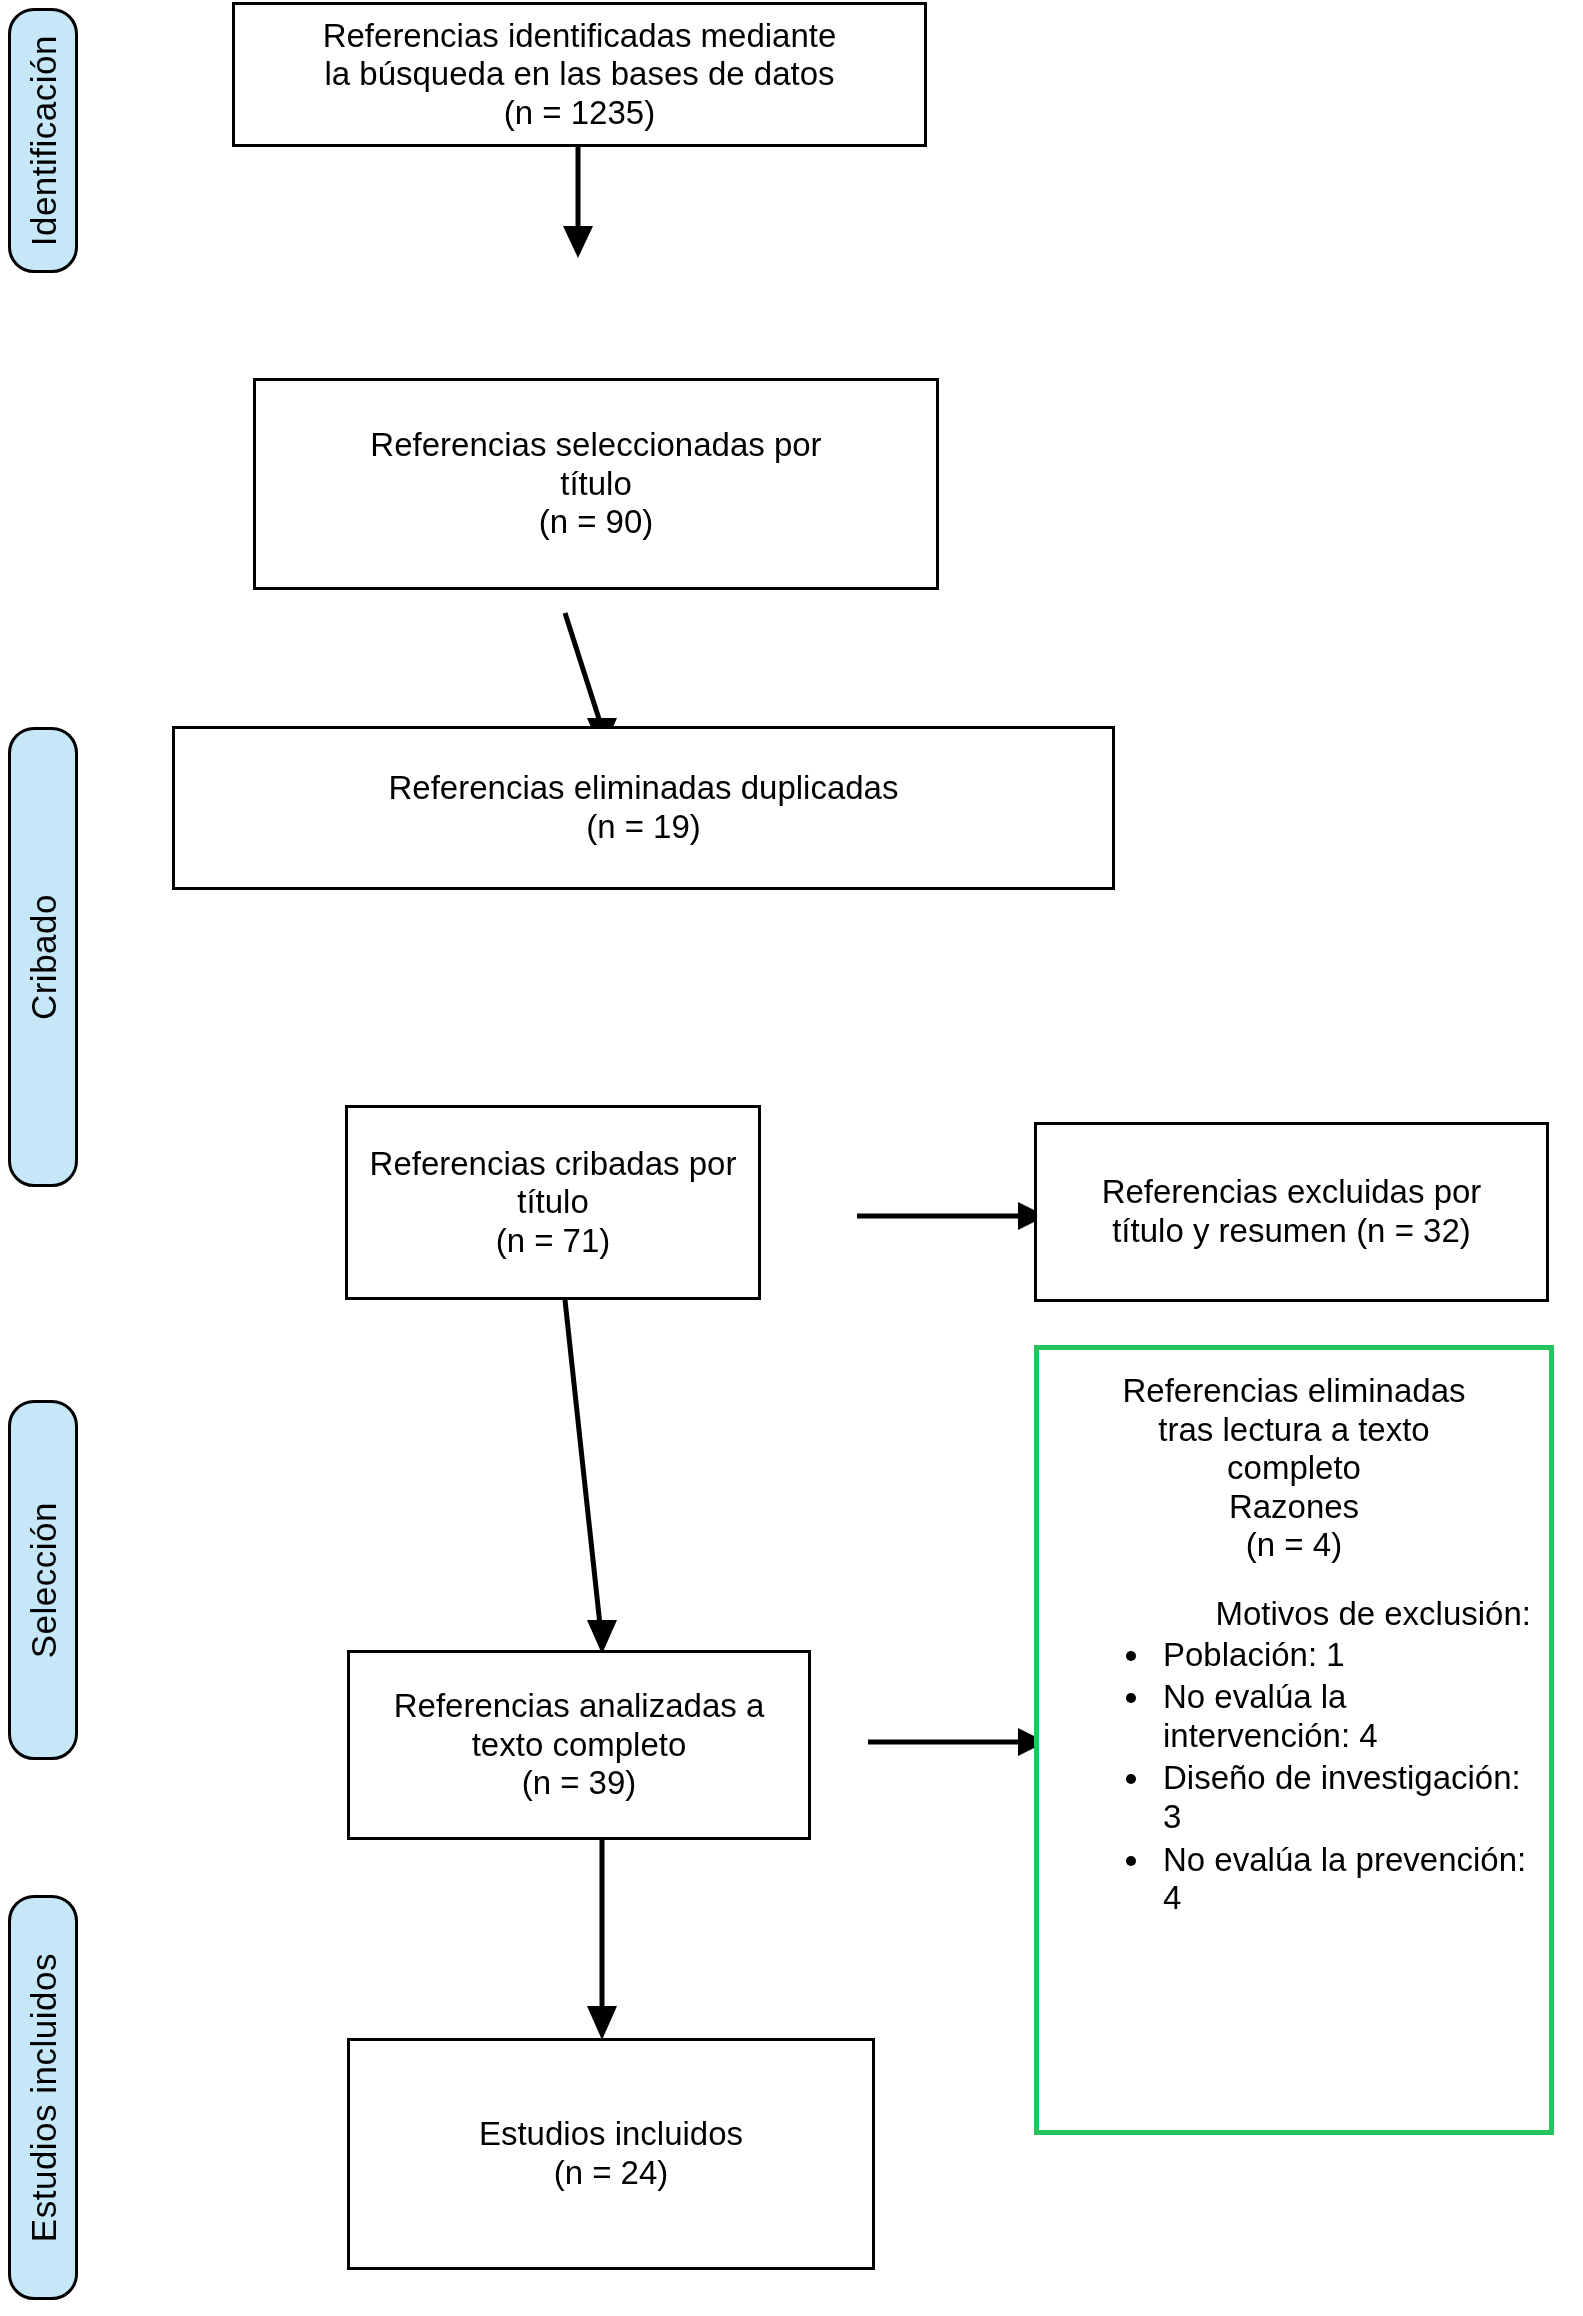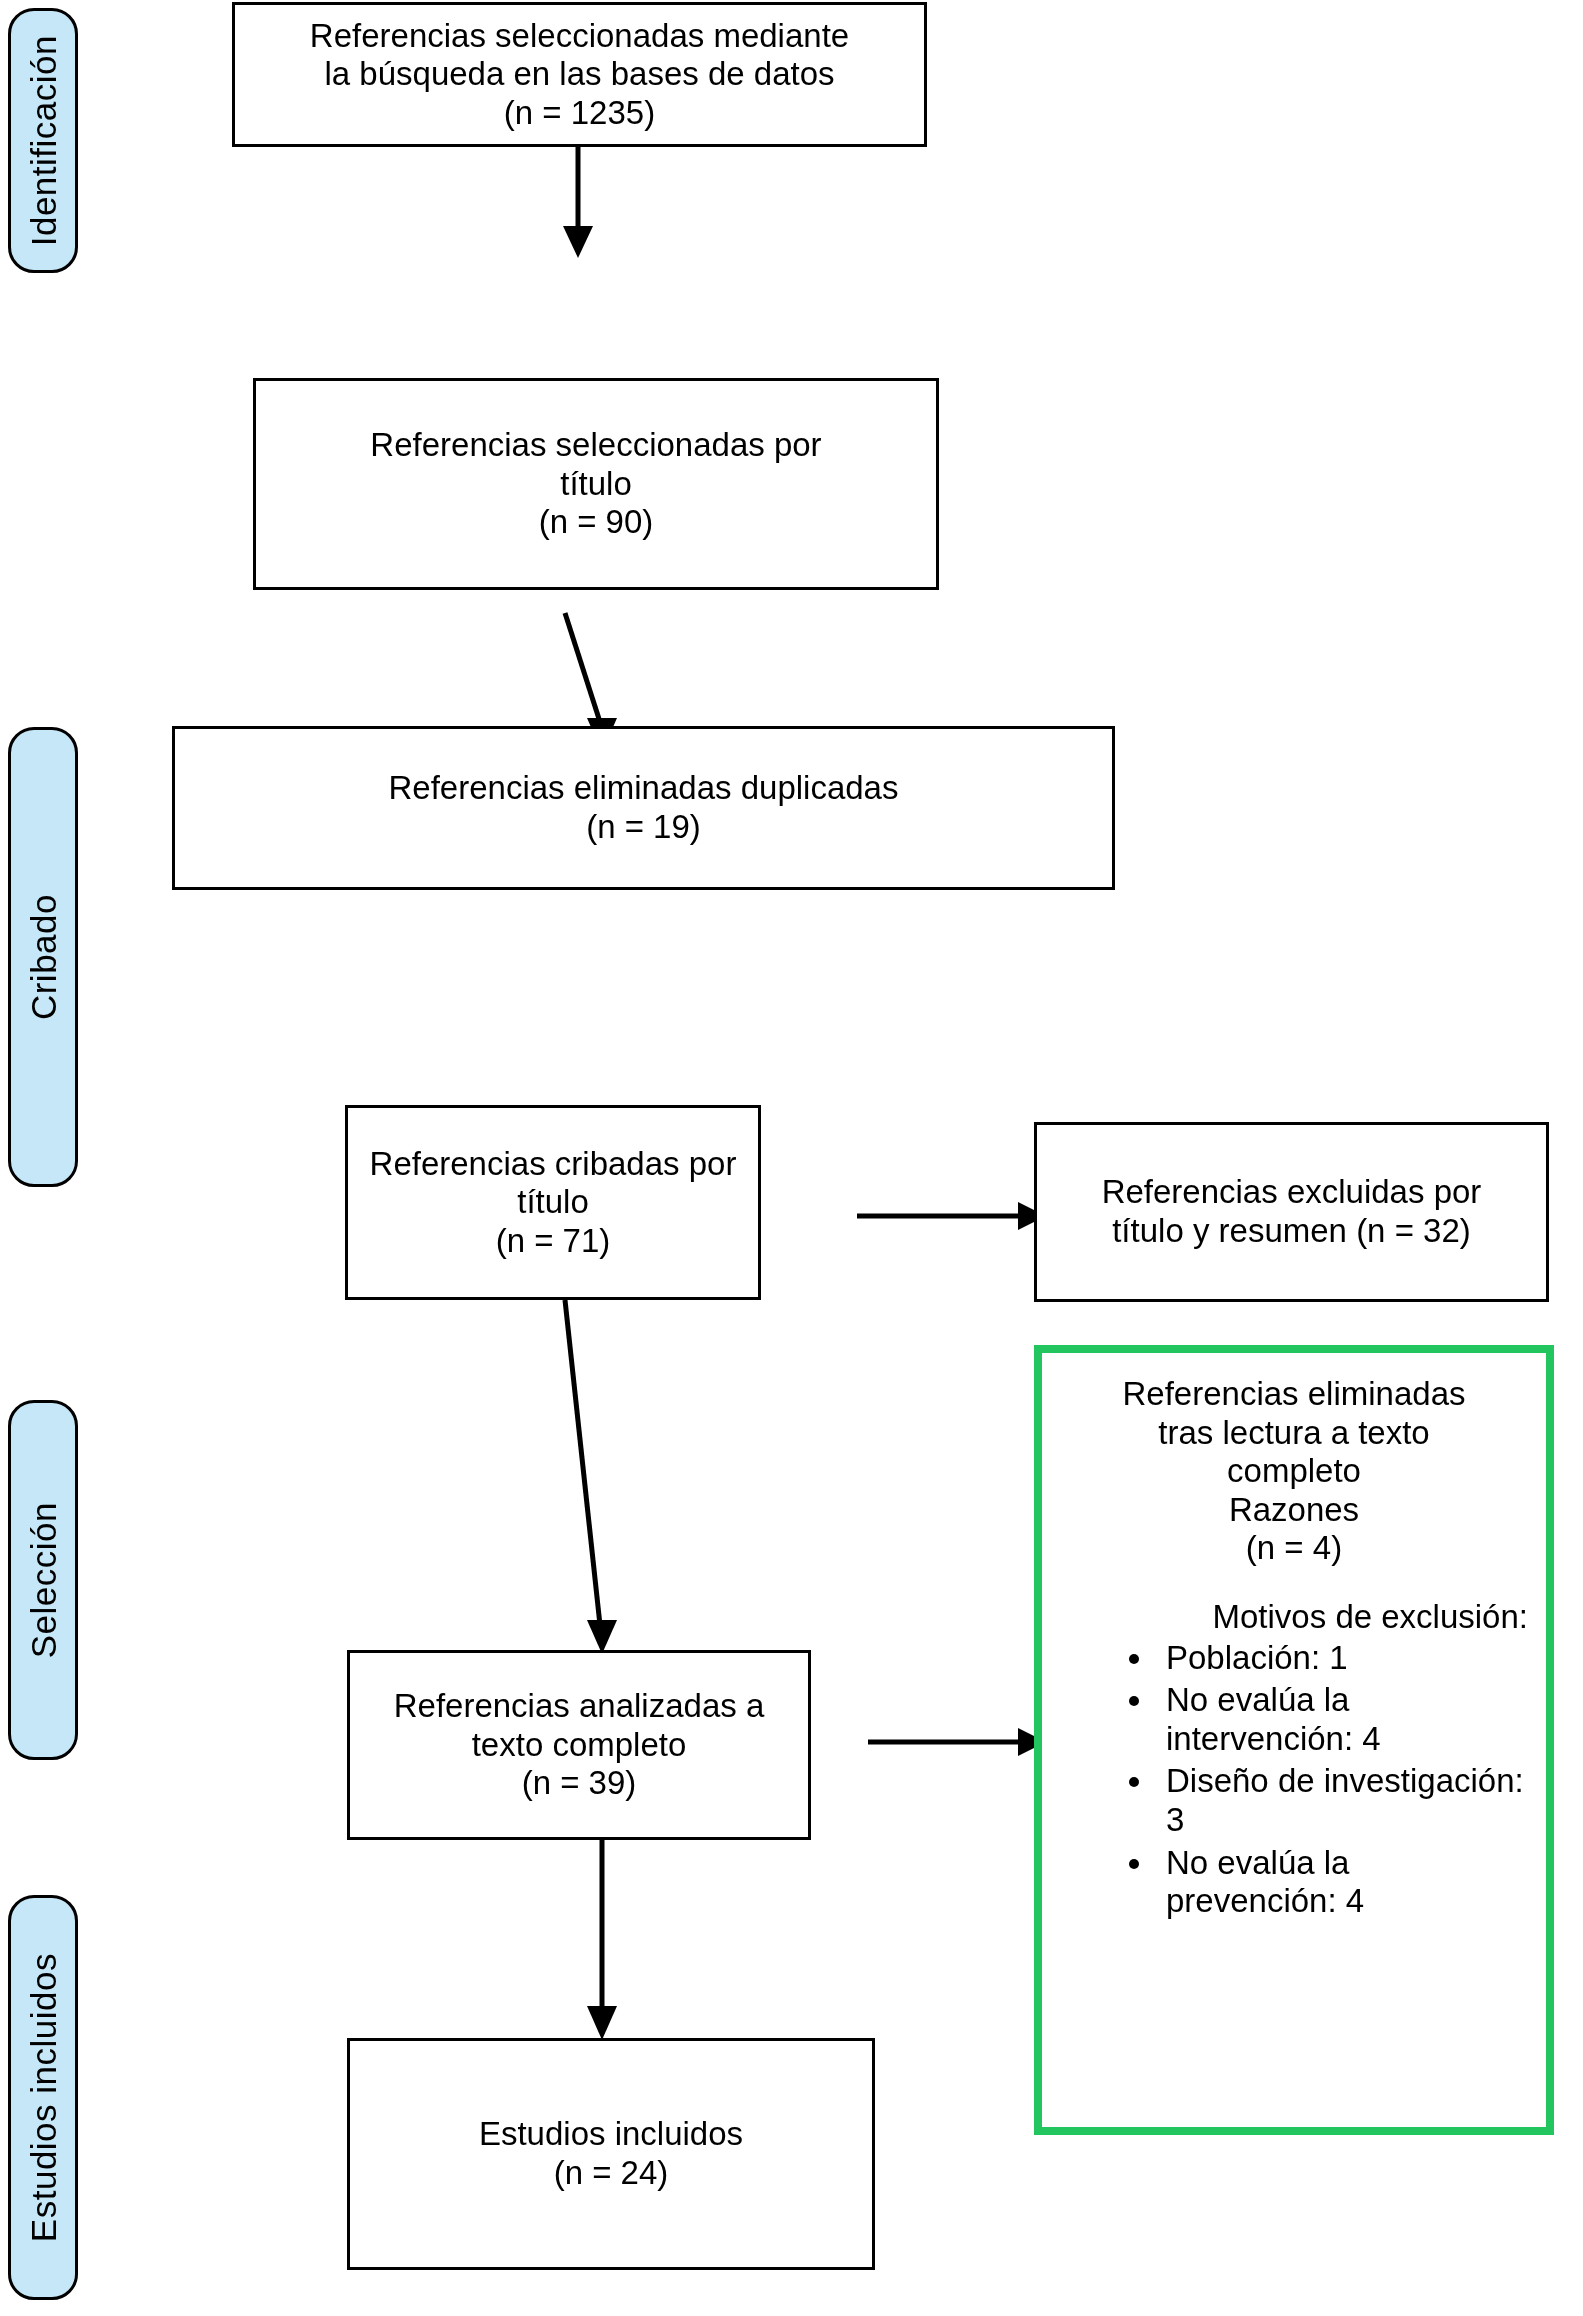--- a/index.html
+++ b/index.html
@@ -57,21 +57,21 @@
   }
   .box-text .ln { display: block; }
 
   
   .overflow-text .ln { white-space: nowrap; }
 
   
   .reasons-box {
     position: absolute;
     background: #ffffff;
-    border: 8px solid #22c55e;
+    border: 5px solid #22c55e;
     box-sizing: border-box;
     padding: 22px 18px 18px 18px;
   }
   .reasons-head {
     font-size: 33px;
     line-height: 1.17;
     text-align: center;
   }
   .reasons-head .ln { display: block; }
   .reasons-gap { height: 30px; }
@@ -140,21 +140,21 @@
 
     <line x1="868" y1="1742" x2="1020" y2="1742" stroke="#000" stroke-width="5"></line>
     <polygon points="1018,1728 1018,1756 1046,1742" fill="#000"></polygon>
 
     <line x1="602" y1="1838" x2="602" y2="2010" stroke="#000" stroke-width="5"></line>
     <polygon points="587,2006 617,2006 602,2040" fill="#000"></polygon>
   </svg>
 
   <div class="flow-box" style="left:232px; top:2px; width:695px; height:145px;">
     <div class="box-text overflow-text">
-      <span class="ln">Referencias seleccionadas mediante</span>
+      <span class="ln">Referencias identificadas mediante</span>
       <span class="ln">la búsqueda en las bases de datos</span>
       <span class="ln">(n = 1235)</span>
     </div>
   </div>
 
   <div class="flow-box" style="left:253px; top:378px; width:686px; height:212px;">
     <div class="box-text">
       <span class="ln">Referencias seleccionadas por</span>
       <span class="ln">título</span>
       <span class="ln">(n = 90)</span>

